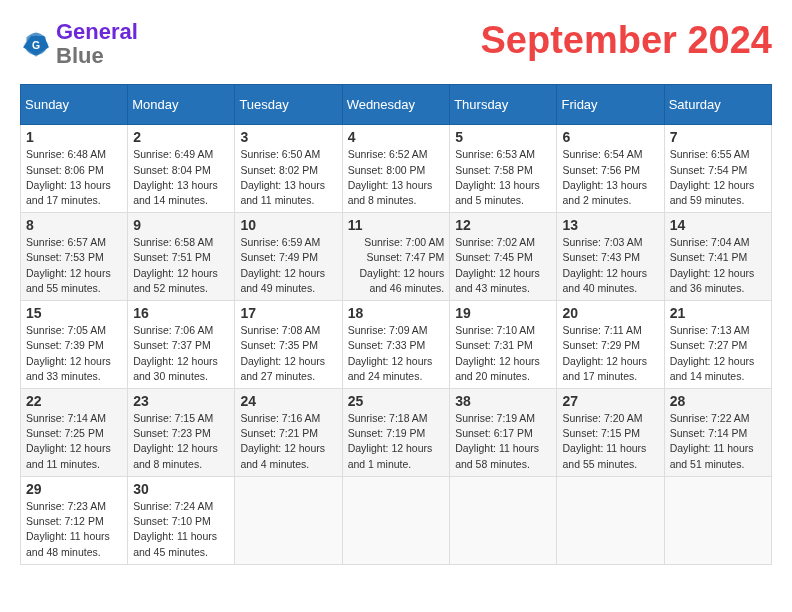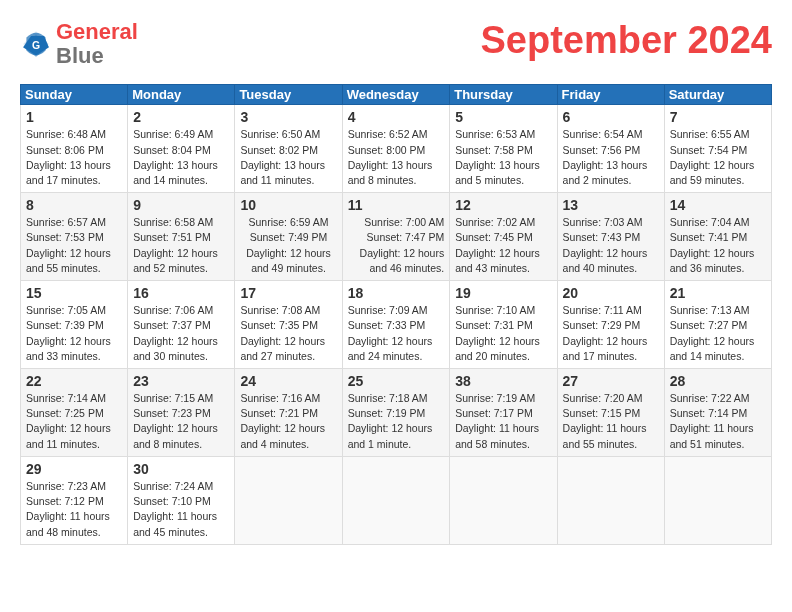--- a/index.html
+++ b/index.html
@@ -20,21 +20,21 @@
       display: flex;
       align-items: center;
     }
     .logo-text {
       font-size: 22px;
       font-weight: bold;
       color: #333;
       line-height: 1.1;
     }
     .logo-text span {
-      color: #ef4444;
+      color: #6d28d9;
     }
     .logo-icon {
       width: 32px;
       height: 32px;
       margin-right: 4px;
     }
     .title-block {
       text-align: right;
     }
     .month-title {
@@ -49,24 +49,24 @@
       margin-top: 2px;
     }
     table {
       width: 100%;
       border-collapse: collapse;
       font-size: 11px;
     }
     thead tr th {
       background-color: #2471b8;
       color: #fff;
-      padding: 2px 4px;
+      padding: 12px 4px;
       text-align: left;
       font-size: 13px;
-      font-weight: bold;
+      font-weight: normal;
       border: 1px solid #1a5fa0;
     }
     tbody tr td {
       vertical-align: top;
       padding: 4px 5px;
       border: 1px solid #ddd;
       height: 78px;
       width: 108px;
       color: #333;
       background: #fff;
@@ -188,21 +188,21 @@
         </td>
         <td>
           <span class="day-num">9</span>
           <div class="day-info" style="white-space: pre-line;">Sunrise: 6:58 AM
 Sunset: 7:51 PM
 Daylight: 12 hours
 and 52 minutes.</div>
         </td>
         <td>
           <span class="day-num">10</span>
-          <div class="day-info" style="white-space: pre-line; text-align: center;">Sunrise: 6:59 AM
+          <div class="day-info" style="white-space: pre-line;">Sunrise: 6:59 AM
 Sunset: 7:49 PM
 Daylight: 12 hours
 and 49 minutes.</div>
         </td>
         <td>
           <span class="day-num">11</span>
           <div class="day-info" style="white-space: pre-line; text-align: right;">Sunrise: 7:00 AM
 Sunset: 7:47 PM
 Daylight: 12 hours
 and 46 minutes.</div>
@@ -305,21 +305,21 @@
         <td>
           <span class="day-num">25</span>
           <div class="day-info" style="white-space: pre-line;">Sunrise: 7:18 AM
 Sunset: 7:19 PM
 Daylight: 12 hours
 and 1 minute.</div>
         </td>
         <td>
           <span class="day-num">38</span>
           <div class="day-info" style="white-space: pre-line;">Sunrise: 7:19 AM
-Sunset: 7:17 PM
+Sunset: 6:17 PM
 Daylight: 11 hours
 and 58 minutes.</div>
         </td>
         <td>
           <span class="day-num">27</span>
           <div class="day-info" style="white-space: pre-line;">Sunrise: 7:20 AM
 Sunset: 7:15 PM
 Daylight: 11 hours
 and 55 minutes.</div>
         </td>

